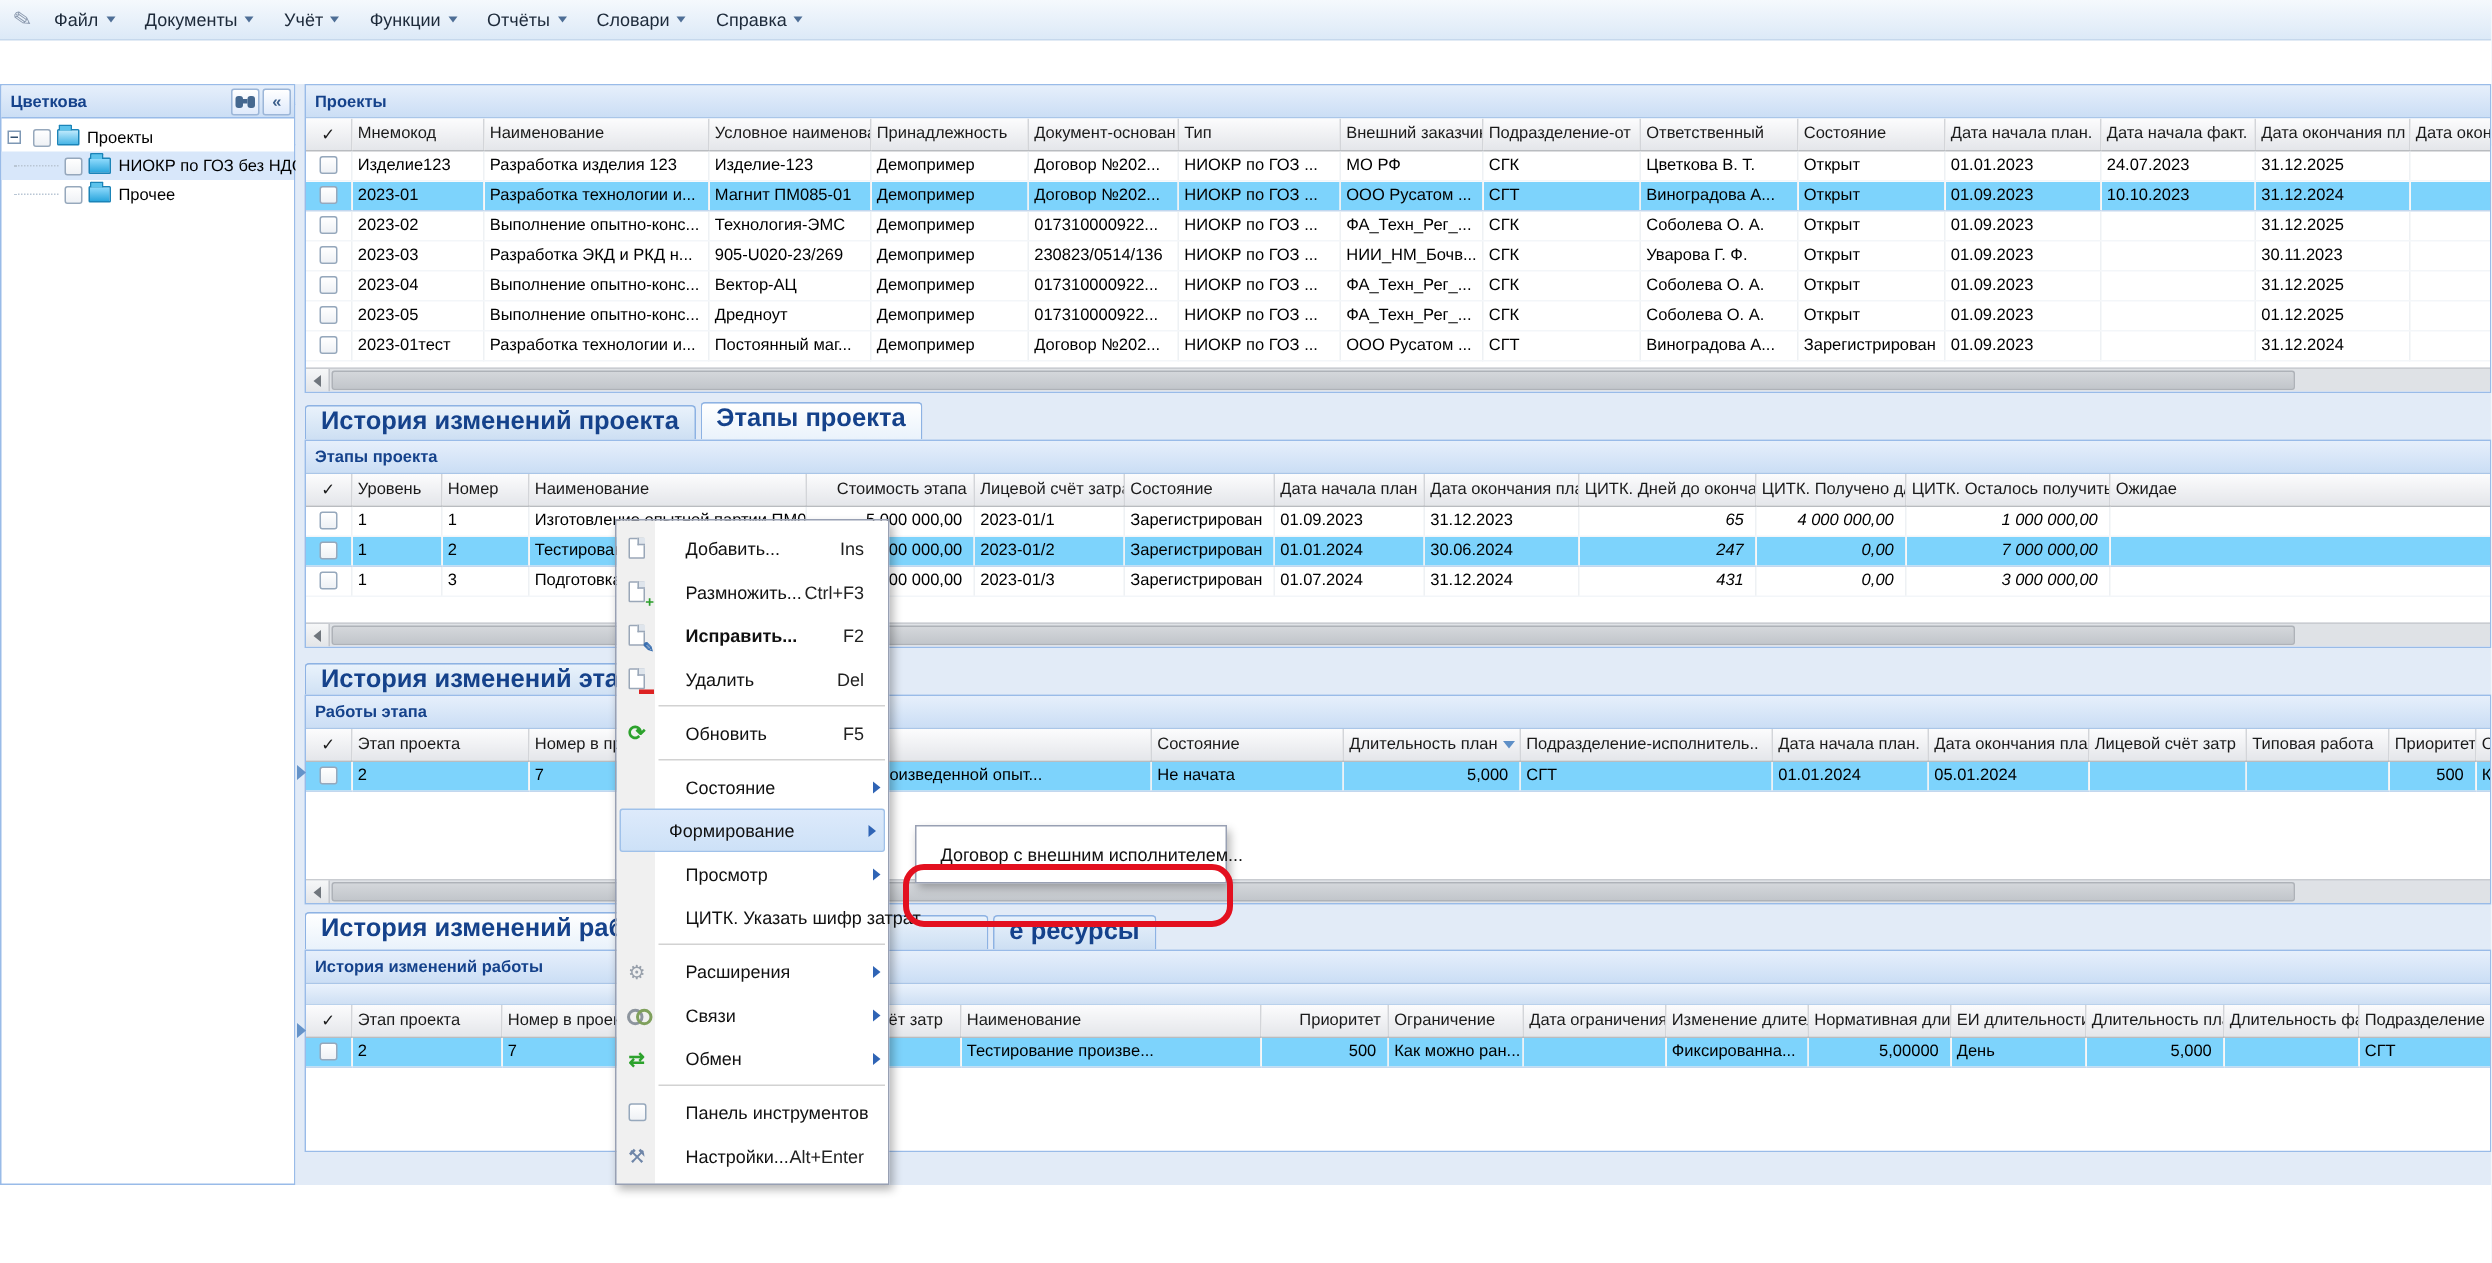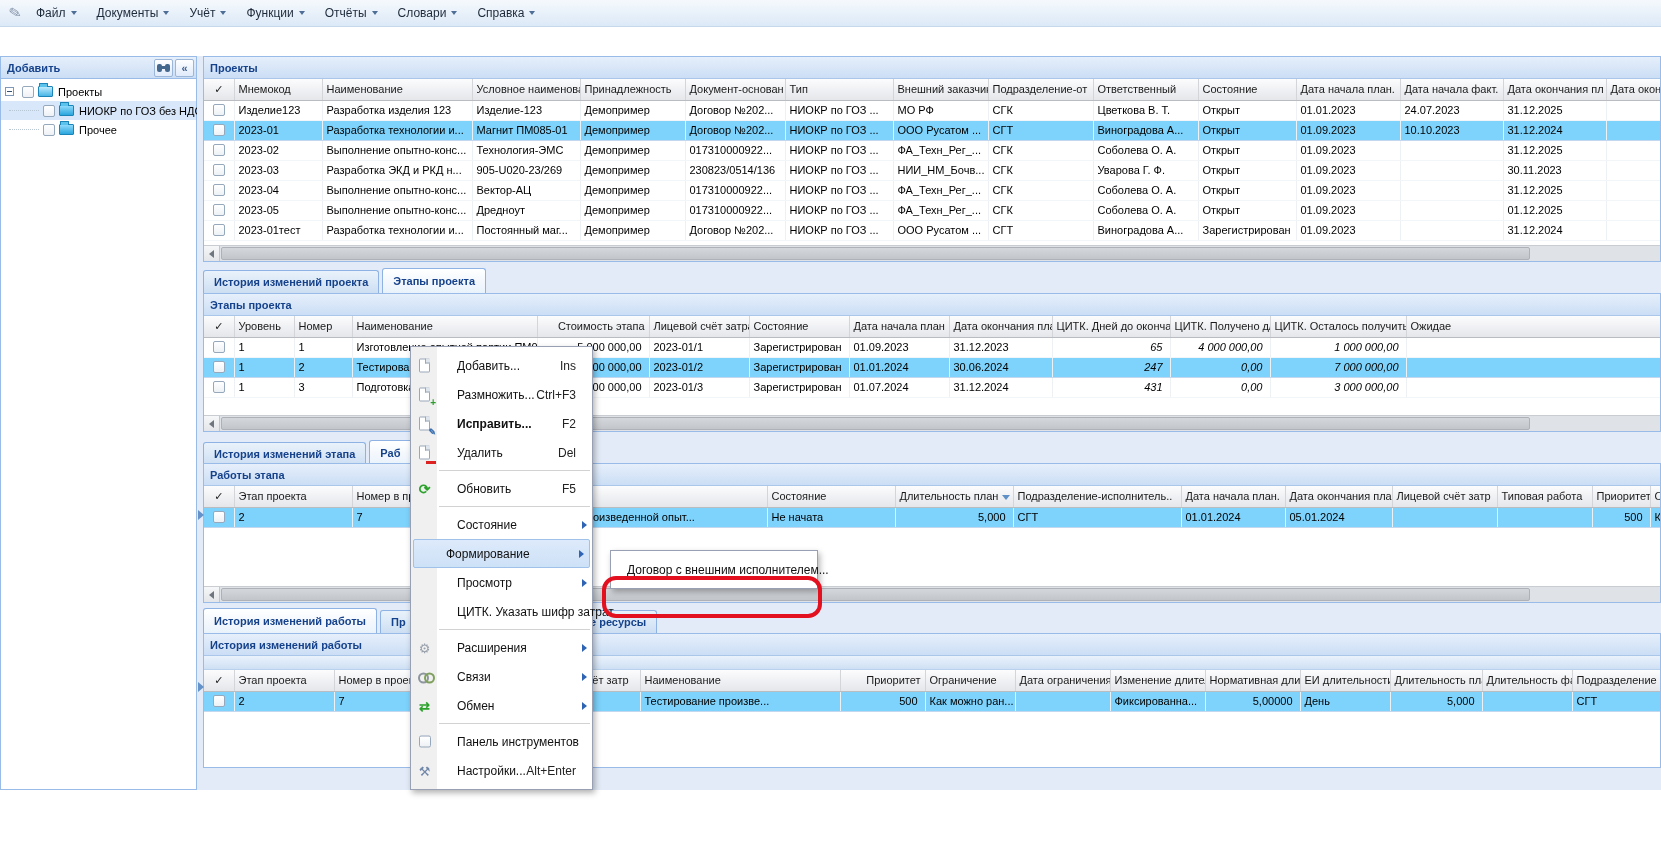--- a/index.html
+++ b/index.html
@@ -83,21 +83,21 @@
   .sbtn { position:absolute; left:0; top:0; width:16px; height:15px; background:linear-gradient(#f6f7f8,#e3e5e8);
     border-right:1px solid #c3c6cb; display:flex; align-items:center; justify-content:center; }
   .sbtn i { width:0; height:0; border-top:4px solid transparent; border-bottom:4px solid transparent;
     border-right:5px solid #70767d; }
   .sthumb { position:absolute; left:17px; top:1px; bottom:1px; right:130px; background:linear-gradient(#d4d7db,#c2c6cb);
     border:1px solid #aeb2b8; border-radius:2px; }
 
   .tabstrip { position:absolute; left:6px; height:26px; display:flex; align-items:flex-end; }
   .stab { height:23px; margin-right:3px; padding:0 10px; border:1px solid #8db2e3; border-bottom:none;
     border-radius:3px 3px 0 0; background:linear-gradient(#e9f2fb,#cddff3); color:#15428b;
-    font-size:11px; font-weight:bold; display:flex; align-items:center; white-space:nowrap; overflow:hidden; }
+    font-size:17px; font-weight:bold; display:flex; align-items:flex-start; white-space:nowrap; overflow:hidden; }
   .stab.active { background:linear-gradient(#ffffff,#e9f2fb); height:25px; }
   .bluestrip { height:14px; background:linear-gradient(#eaf2fc,#cfe0f4); border-bottom:1px solid #b9d1ec; }
 
   .mini-collapse { position:absolute; width:0; height:0; border-top:5px solid transparent;
     border-bottom:5px solid transparent; border-left:6px solid #6593c9; }
 
   
   .cmenu { position:absolute; left:410px; top:346px; width:183px; z-index:50;
     background:linear-gradient(to right,#f0f0f0 0,#f0f0f0 26px,#ffffff 26px);
     border:1px solid #98a0b3; box-shadow:2px 3px 6px rgba(0,0,0,.3); padding:4px 0; font-size:12px; }
@@ -182,21 +182,21 @@
         <span class="tclose">✕</span>
       </div>
       <div class="ttab">
         <span>Инструкции ПУП</span>
         <span class="tclose">✕</span>
       </div>
     </div>
 
   <div class="sidebar">
     <div class="side-hd">
-      <span>Добавить</span>
+      <span>Цветкова</span>
       <span class="side-sp"></span>
       <span class="sbt">
           <span class="ico-bino"></span>
         </span>
       <span class="sbt">
           <span>«</span>
         </span>
     </div>
     <div class="tree">
         <div class="tree-row">

